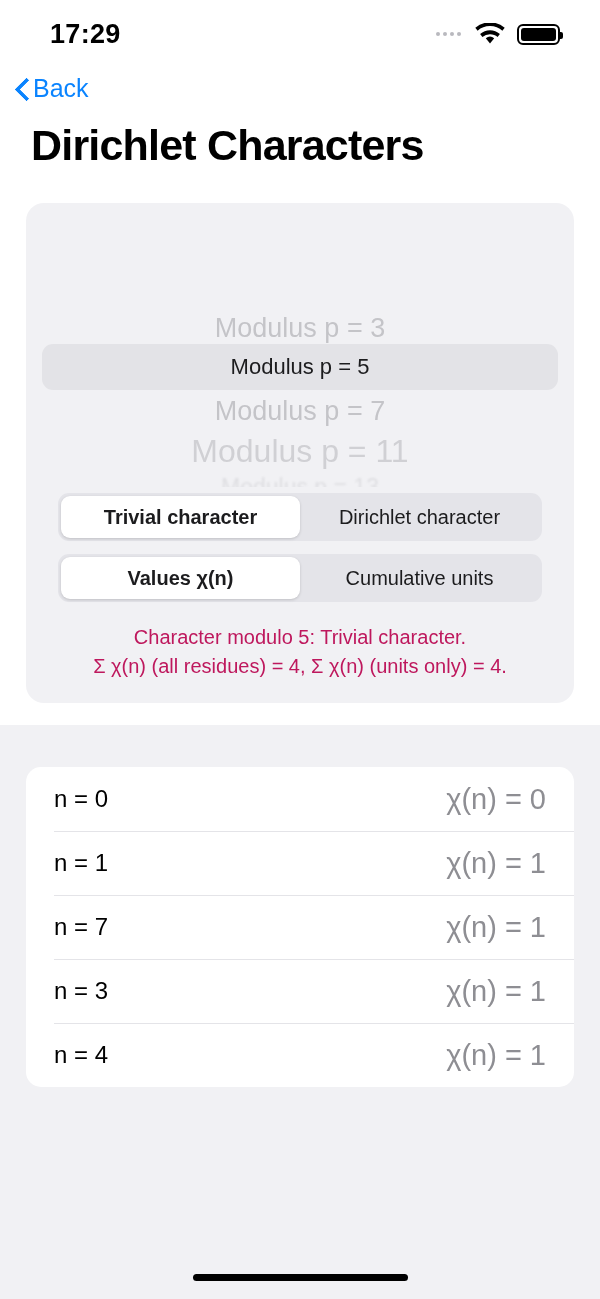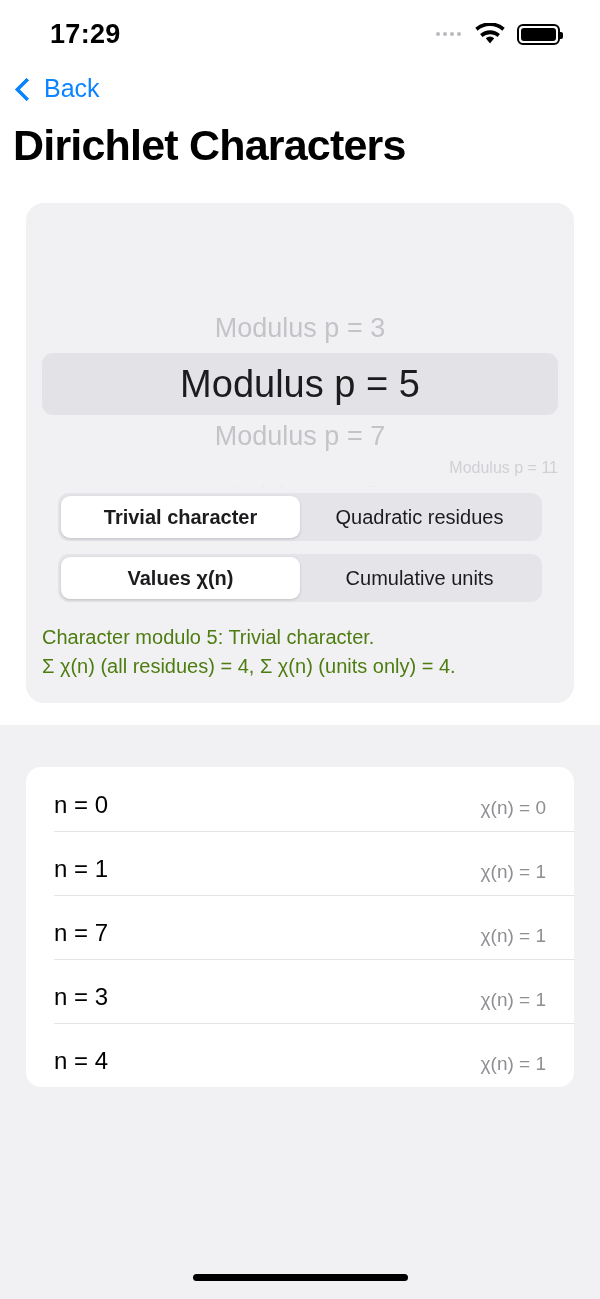--- a/index.html
+++ b/index.html
@@ -78,21 +78,21 @@
   
   .nav-bar {
     flex: 0 0 auto;
     padding: 6px 0 2px 16px;
     display: flex;
     align-items: center;
   }
   .back-button {
     display: flex;
     align-items: center;
-    gap: 14px;
+    gap: 3px;
     cursor: pointer;
   }
   .chevron-left {
     width: 14px; height: 24px;
     position: relative;
   }
   .chevron-left::before {
     content: "";
     position: absolute;
     left: 2px; top: 4px;
@@ -105,21 +105,21 @@
   .back-label {
     font-size: 25px;
     color: #0a84ff;
   }
 
   .page-title {
     font-size: 43px;
     font-weight: bold;
     letter-spacing: -0.8px;
     color: #000;
-    padding: 16px 0 0 13px;
+    padding: 16px 0 0 31px;
   }
 
   
   .top-card {
     margin: 33px 26px 0 26px;
     background: #f1f1f4;
     border-radius: 18px;
     padding: 14px 16px 22px 16px;
   }
 
@@ -133,31 +133,31 @@
     justify-content: flex-start;
     padding-top: 98px;
   }
   .picker-row {
     width: 100%;
     text-align: center;
     color: #a9a9ae;
     line-height: 1;
     user-select: none;
   }
-  .picker-row.r-above1 { font-size: 27px; opacity: .62; margin-bottom: 11px; }
+  .picker-row.r-above1 { font-size: 27px; opacity: .62; margin-bottom: 2px; }
   .picker-row.selected {
-    font-size: 38px;
+    font-size: 22px;
     color: #1c1c1e;
     background: #e3e3e7;
     border-radius: 11px;
     padding: 12px 0;
     margin-bottom: 8px;
   }
   .picker-row.r-below1 { font-size: 27px; opacity: .62; margin-bottom: 10px; }
-  .picker-row.r-below2 { font-size: 16px; opacity: .45; margin-bottom: 9px; text-align: right; }
+  .picker-row.r-below2 { font-size: 32px; opacity: .45; margin-bottom: 9px; }
   .picker-row.r-below3 { font-size: 23px; opacity: .26; filter: blur(1.2px); margin-bottom: 7px; }
 
   .segmented {
     margin: 6px 16px 0 16px;
     background: #e4e4e9;
     border-radius: 11px;
     display: flex;
     padding: 3px;
     height: 48px;
   }
@@ -173,59 +173,59 @@
     cursor: pointer;
   }
   .seg.active {
     background: #ffffff;
     font-weight: bold;
     box-shadow: 0 1px 3px rgba(0,0,0,.16);
   }
 
   .card-footer {
     margin-top: 21px;
-    text-align: left;
-    color: #4d7c0f;
+    text-align: center;
+    color: #be185d;
     font-size: 20px;
     line-height: 1.45;
   }
 
   
   .list-area {
     flex: 1 1 auto;
     background: #f1f1f4;
     margin-top: 22px;
     padding: 42px 26px 0 26px;
   }
   .list-card {
     background: #ffffff;
     border-radius: 15px;
     overflow: hidden;
   }
   .list-row {
     height: 64px;
     display: flex;
-    align-items: flex-end;
+    align-items: center;
     justify-content: space-between;
     padding: 12px 28px;
     position: relative;
   }
   .list-row + .list-row::before {
     content: "";
     position: absolute;
     top: 0; left: 28px; right: 0;
     height: 1px;
     background: #e4e4e8;
   }
   .row-left {
     font-size: 24px;
     color: #000;
   }
   .row-right {
-    font-size: 19px;
+    font-size: 29px;
     color: #8e8e93;
   }
 
   
   .home-bar-wrap {
     flex: 0 0 44px;
     background: #f1f1f4;
     display: flex;
     align-items: center;
     justify-content: center;
@@ -279,21 +279,21 @@
       <div class="picker-row r-above1">Modulus p = 3</div>
       <div class="picker-row selected">Modulus p = 5</div>
       <div class="picker-row r-below1">Modulus p = 7</div>
       <div class="picker-row r-below2">Modulus p = 11</div>
       <div class="picker-row r-below3">Modulus p = 13</div>
 
     </div>
 
     <div class="segmented">
       <div class="seg active">Trivial character</div>
-      <div class="seg">Quadratic residues</div>
+      <div class="seg">Dirichlet character</div>
     </div>
 
     <div class="segmented">
       <div class="seg active">Values χ(n)</div>
       <div class="seg">Cumulative units</div>
     </div>
 
     <div class="card-footer">
       <div>Character modulo 5: Trivial character.</div>
       <div>Σ χ(n) (all residues) = 4, Σ χ(n) (units only) = 4.</div>

